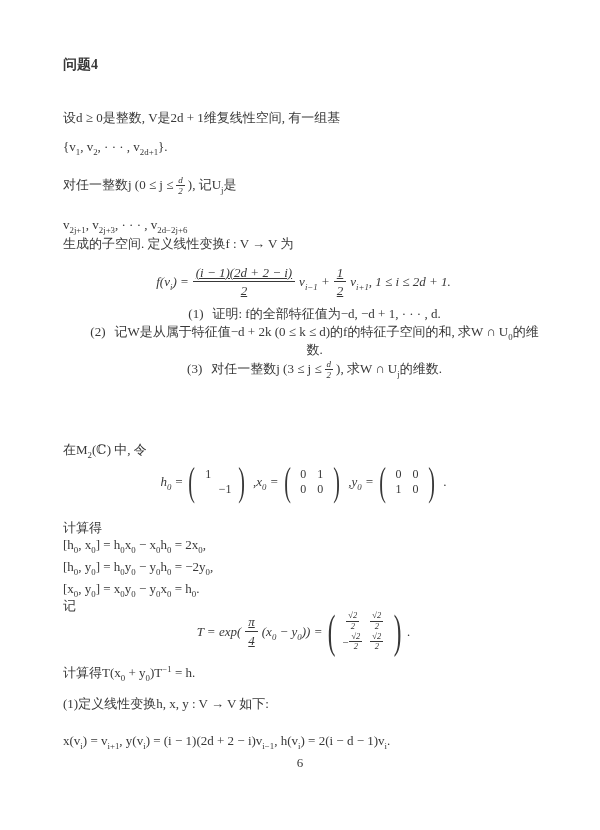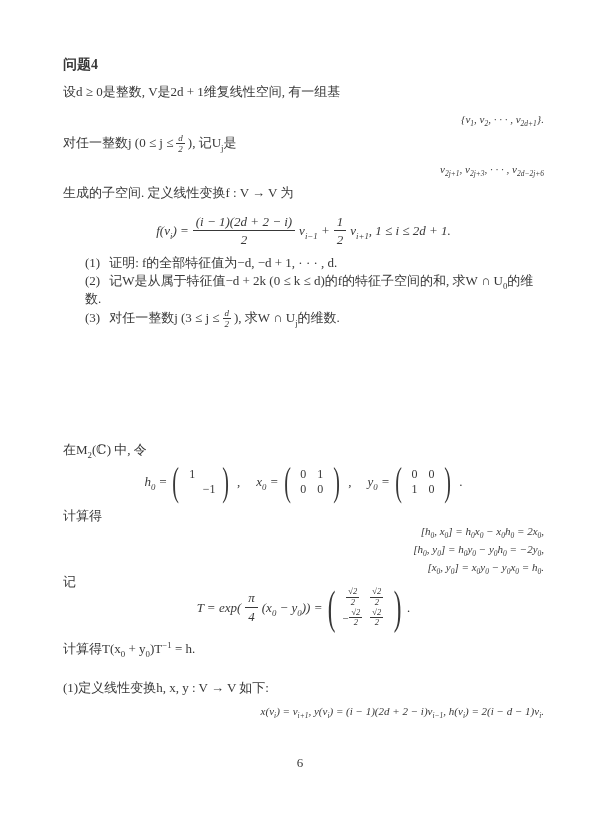--- a/index.html
+++ b/index.html
@@ -9,51 +9,51 @@
     overflow:hidden;
   }
   .sec { position:absolute; left:63px; right:56px; }
   .sec-problem { top:50px; }
   .sec-answer  { top:417px; }
 
   .heading { font-size:14px; font-weight:700; margin:6px 0 0 0; }
   .para { font-size:13px; line-height:18px; margin:0; }
   sub, sup { line-height:0; font-size:68%; }
 
-  .mathline { text-align:right; font-size:11px; font-style:italic; }
+  .mathline { text-align:left; font-size:13px; }
   .display  { display:flex; justify-content:center; align-items:center; font-size:13px; font-style:italic; }
 
-  .frac { display:inline-flex; flex-direction:column; align-items:center; margin:0 4px; }
+  .frac { display:inline-flex; flex-direction:column; align-items:center; margin:0 4px;text-decoration:underline; }
   .frac .num { border-bottom:1px solid #383838; padding:0 3px 1px 3px; line-height:1.2; }
   .frac .den { line-height:1.2; padding-top:1px; }
 
   .sfrac { display:inline-flex; flex-direction:column; align-items:center; font-size:9px;
            vertical-align:middle; margin:0 3px; font-style:italic; }
   .sfrac .num { border-bottom:1px solid #383838; padding:0 2px; line-height:1.15; }
   .sfrac .den { line-height:1.15; }
 
-  .item { font-size:13px; line-height:18px; padding-left:22px; }
+  .item { font-size:13px; line-height:18px; padding-left:22px;text-align:center; }
   .ilabel { margin-right:9px; }
 
   .munit { display:inline-flex; align-items:center; }
   .matrix { display:inline-flex; align-items:center; margin:0 2px; }
   .paren { font-size:40px; font-weight:300; line-height:0.85; transform:scaleX(0.5); font-style:normal; }
   .tall .paren { font-size:46px; }
   .mcol { display:inline-flex; flex-direction:column; margin:0 1px; }
   .mrow { display:flex; justify-content:center; }
   .mcell { min-width:17px; text-align:center; font-style:normal; font-size:12px; line-height:15px; }
   .tcell { display:inline-flex; align-items:center; justify-content:center; min-width:24px; font-style:normal; }
   .tcell .sfrac { font-size:8.5px; margin:0 1px; }
   .sign { font-size:11px; }
   .sep { margin-left:3px; font-style:normal; }
-  .mats { gap:16px; }
+  .mats { }
 
   .pagenum { position:absolute; left:0; right:0; top:755px; text-align:center; font-size:13px; }.mt4{margin-top:12px}.mt5{margin-top:0}.mt6{margin-top:6px}
-  .mt7{margin-top:21px}.mt8{margin-top:8px}.mt9{margin-top:9px}.mt12{margin-top:12px}
-  .mt16{margin-top:24px}.mt17{margin-top:9px}.mtn4{margin-top:-4px}
+  .mt7{margin-top:13px}.mt8{margin-top:20px}.mt9{margin-top:2px}.mt12{margin-top:12px}
+  .mt16{margin-top:24px}.mt17{margin-top:35px}.mtn4{margin-top:-4px}
 </style>
 </head>
 <body>
 
 <div class="page">
 
   <section class="sec sec-problem">
 
     <h2 class="heading">问题4</h2>
 

